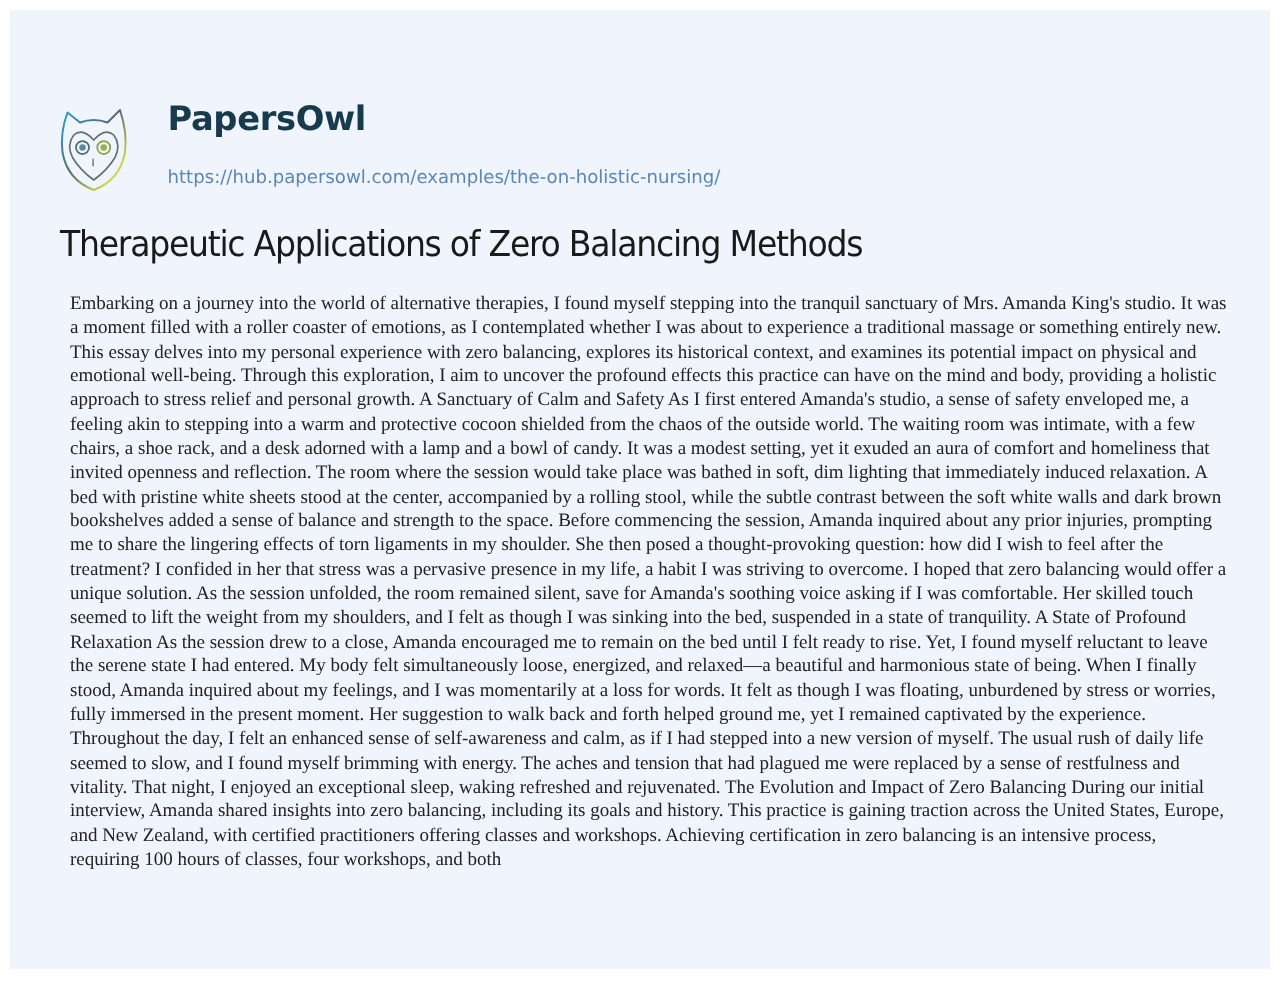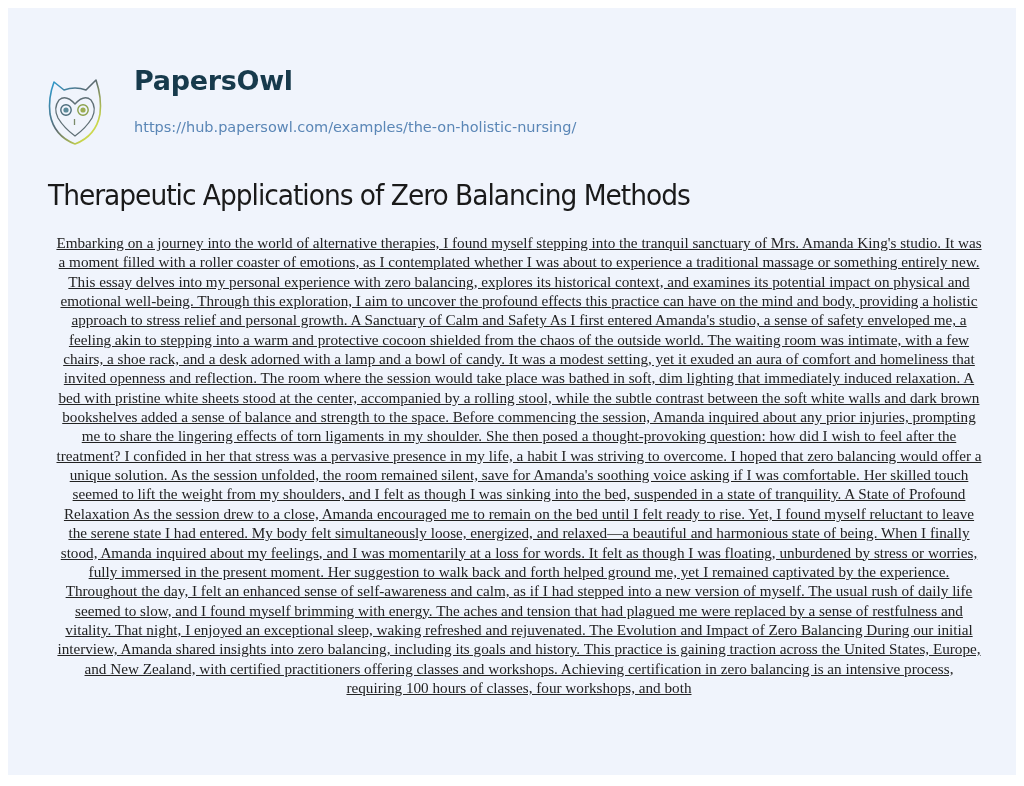--- a/index.html
+++ b/index.html
@@ -18,20 +18,21 @@
       height: 767px;
       background: #f0f4fc;
       box-sizing: border-box;
     }
     .header {
       position: absolute;
       left: 36px;
       top: 62px;
       height: 96px;
       display: flex;
+      align-items: center;
     }
     .logo {
       width: 62px;
       height: 80px;
       display: block;
     }
     .brand {
       margin-left: 28px;
       display: flex;
       flex-direction: column;
@@ -71,22 +72,21 @@
     .essay-body {
       position: absolute;
       left: 48px;
       top: 225px;
       width: 926px;
       margin: 0;
       font-family: "Liberation Serif", serif;
       font-size: 15.2px;
       line-height: 19.35px;
       color: #222222;
-      text-align: center;
-      text-decoration: underline;
+      text-align: left;
     }
   </style>
 </head>
 <body>
 
 <div class="page-card">
 
   <div class="header">
     <svg class="logo" viewBox="0 0 62 80" xmlns="http://www.w3.org/2000/svg">
       <defs>

